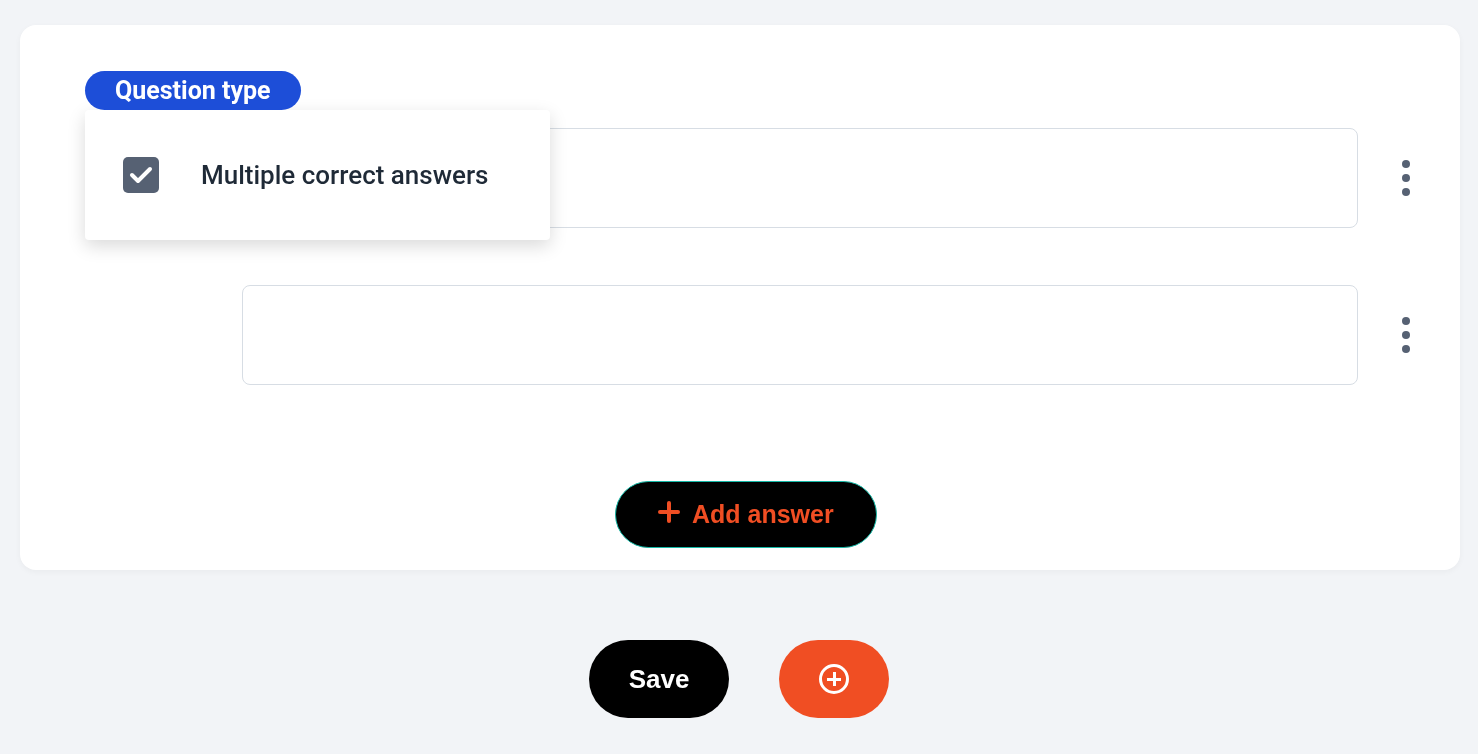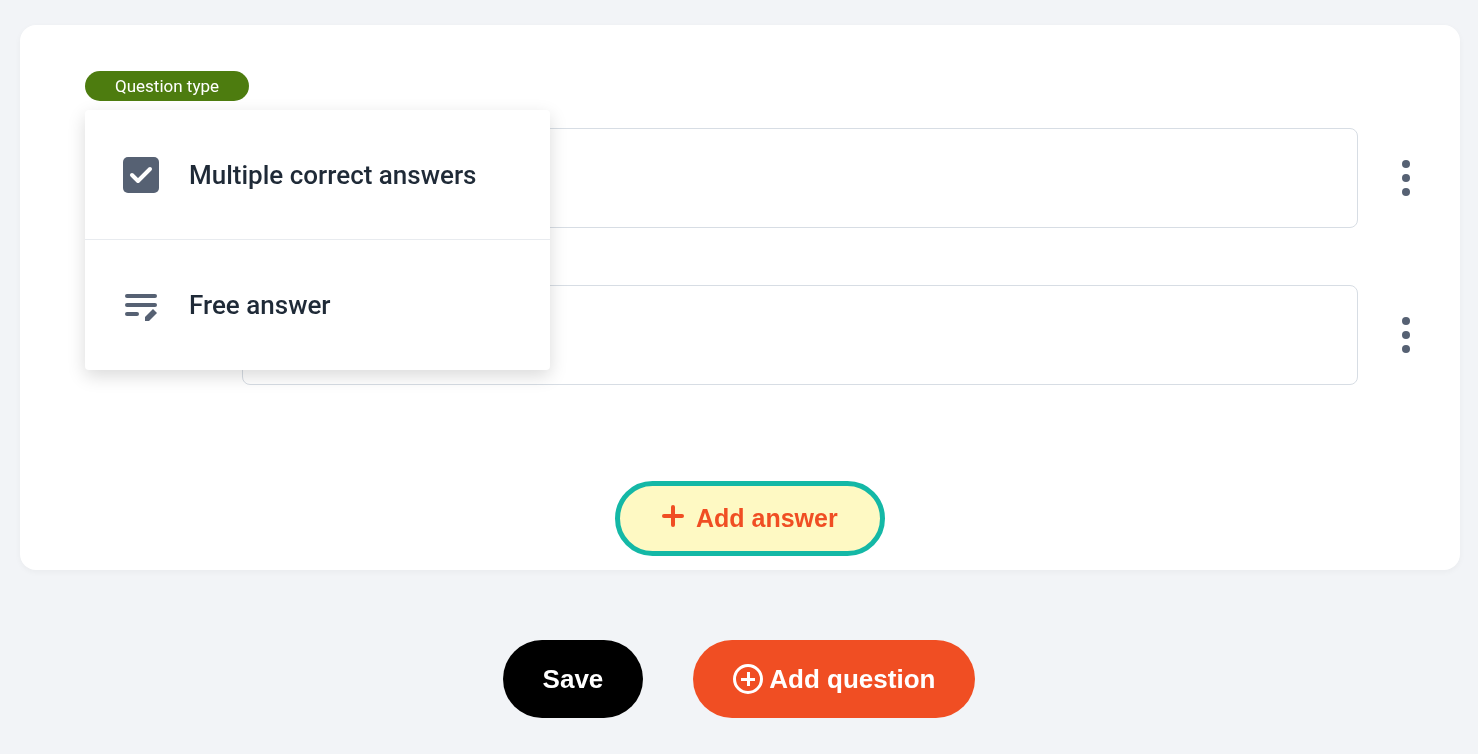--- a/index.html
+++ b/index.html
@@ -22,24 +22,24 @@
       left: 20px;
       top: 25px;
       width: 1440px;
       height: 545px;
       box-shadow: 0 2px 6px rgba(0,0,0,0.04);
     }
     .badge {
       position: absolute;
       left: 65px;
       top: 46px;
-      background: #4d7c0f;
+      background: #1d4ed8;
       color: #ffffff;
-      font-size: 17px;
-      font-weight: 400;
+      font-size: 25px;
+      font-weight: 700;
       padding: 5px 30px;
       border-radius: 999px;
       z-index: 5;
     }
     .dropdown {
       position: absolute;
       left: 65px;
       top: 85px;
       width: 465px;
       background: #ffffff;
@@ -64,20 +64,21 @@
       display: flex;
       align-items: center;
       justify-content: center;
       margin-right: 30px;
       flex-shrink: 0;
     }
     .dropdown-label {
       font-size: 26px;
       color: #1f2a37;
       font-weight: 500;
+      margin-left: 12px;
     }
     .input-row {
       position: absolute;
       display: flex;
       align-items: center;
     }
     .input-field {
       border: 1px solid #d7dde4;
       border-radius: 8px;
       height: 100px;
@@ -99,23 +100,23 @@
       background: #566173;
       border-radius: 50%;
     }
     .add-answer-btn {
       position: absolute;
       left: 595px;
       top: 456px;
       display: inline-flex;
       align-items: center;
       gap: 12px;
-      border: 5px solid #14b8a6;
+      border: 1px solid #14b8a6;
       border-radius: 999px;
-      background: #fef9c3;
+      background: #000000;
       padding: 18px 42px;
       font-size: 25px;
       font-weight: 600;
       color: #f04e23;
       cursor: pointer;
     }
     .footer-buttons {
       position: absolute;
       left: 0;
       top: 640px;
@@ -185,31 +186,20 @@
       <div class="dropdown-icon">
         <svg width="36" height="36" viewBox="0 0 36 36">
           <rect x="0" y="0" width="36" height="36" rx="5" fill="#566173"></rect>
           <path d="M9 18 L15 24 L27 12" stroke="#ffffff" stroke-width="4" fill="none" stroke-linecap="round" stroke-linejoin="round"></path>
         </svg>
       </div>
       <span class="dropdown-label">Multiple correct answers</span>
     </div>
 
 
-    <div class="dropdown-item">
-      <div class="dropdown-icon">
-        <svg width="36" height="36" viewBox="0 0 36 36">
-          <line x1="4" y1="9" x2="32" y2="9" stroke="#566173" stroke-width="4" stroke-linecap="round"></line>
-          <line x1="4" y1="18" x2="32" y2="18" stroke="#566173" stroke-width="4" stroke-linecap="round"></line>
-          <line x1="4" y1="27" x2="14" y2="27" stroke="#566173" stroke-width="4" stroke-linecap="round"></line>
-          <path d="M22 30 L30 22 L34 26 L26 34 L22 34 Z" fill="#566173"></path>
-        </svg>
-      </div>
-      <span class="dropdown-label">Free answer</span>
-    </div>
 
   </div>
 
   <div class="input-row" style="left:222px; top:103px;">
     <div class="input-field" style="width:1116px;"></div>
     <div class="kebab">
       <span></span>
         <span></span>
         <span></span>
     </div>
@@ -235,15 +225,14 @@
   </button>
 
 </div>
 
 <div class="footer-buttons">
   <button class="btn btn-dark">
     <span>Save</span>
   </button>
   <button class="btn btn-orange">
     <span class="plus-circle"></span>
-    <span>Add question</span>
   </button>
 </div>
 
 </body></html>

